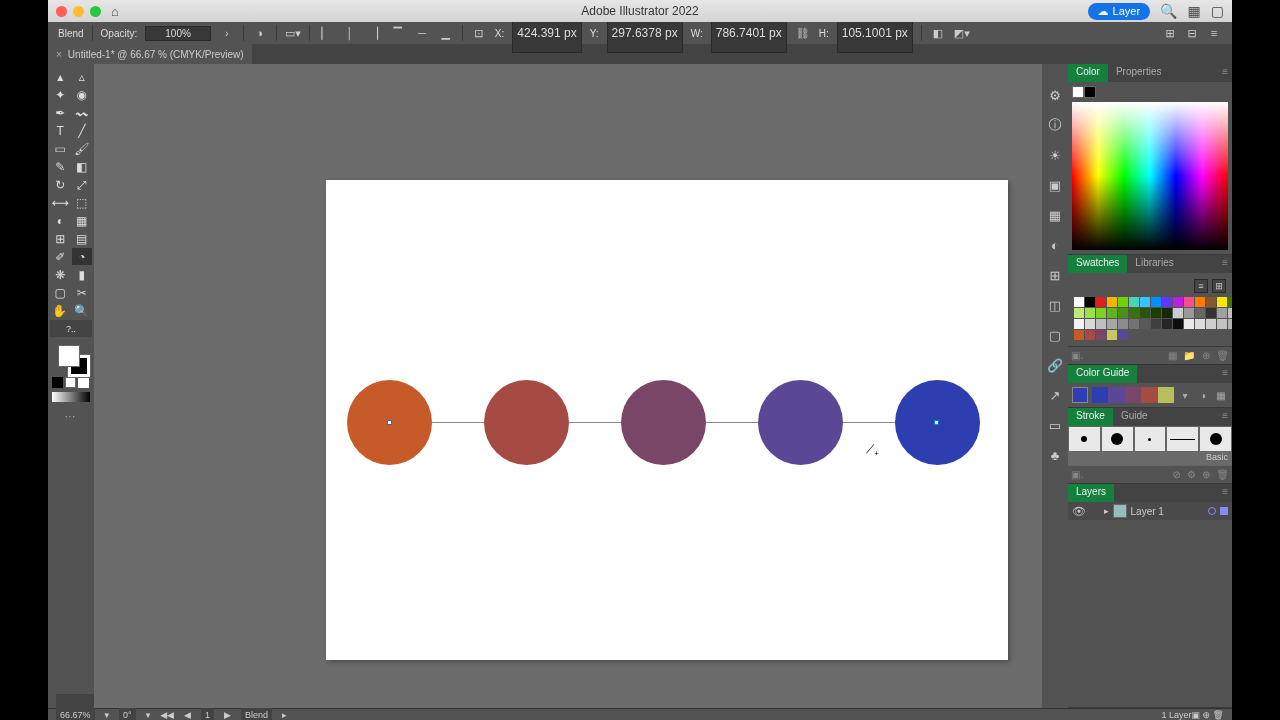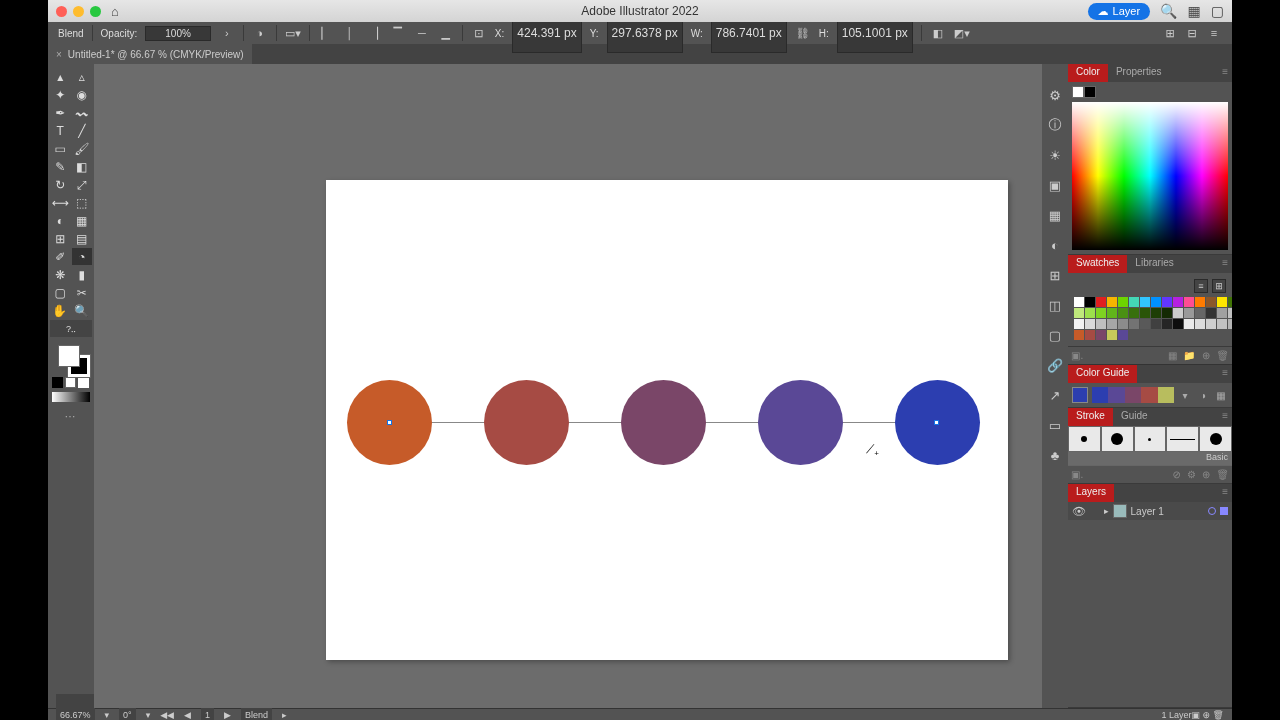--- a/index.html
+++ b/index.html
@@ -63,21 +63,21 @@
 .cursor { position:absolute; left:540px; top:262px; font-size:12px; color:#000;}
 
 
 .dock-strip { width: 26px; background: #535353; display:flex; flex-direction:column; align-items:center; gap:12px; padding-top:22px;}
 .dock-strip .dicon { width:18px; height:18px; color:#ccc; font-size:13px; display:flex; align-items:center; justify-content:center; }
 
 .panels { width: 164px; background: #535353; display:flex; flex-direction:column; gap:0;}
 .panel { border-bottom:1px solid #3a3a3a; }
 .panel-tabs { display:flex; background:#434343; height:18px; }
 .panel-tabs span { padding:2px 8px; font-size:10px; color:#aaa; cursor:pointer; }
-.panel-tabs span.active { background:#b91c1c; color:#eee; }
+.panel-tabs span.active { background:#15803d; color:#eee; }
 .panel-tabs .menu { margin-left:auto; padding:2px 4px; color:#888; }
 .panel-body { padding:4px; }
 
 
 .color-picker { height: 148px; background: linear-gradient(to bottom, rgba(255,255,255,1), rgba(255,255,255,0) 50%, rgba(0,0,0,0) 50%, rgba(0,0,0,1)), linear-gradient(to right, #ff0000, #ffff00, #00ff00, #00ffff, #0000ff, #ff00ff, #ff0000); position:relative;}
 .fs-mini { display:flex; gap:0; padding-bottom:4px;}
 .fs-mini span{ width:12px; height:12px; border:1px solid #666;}
 
 
 .swatch-toolbar { display:flex; justify-content:flex-end; gap:4px; padding:2px;}

